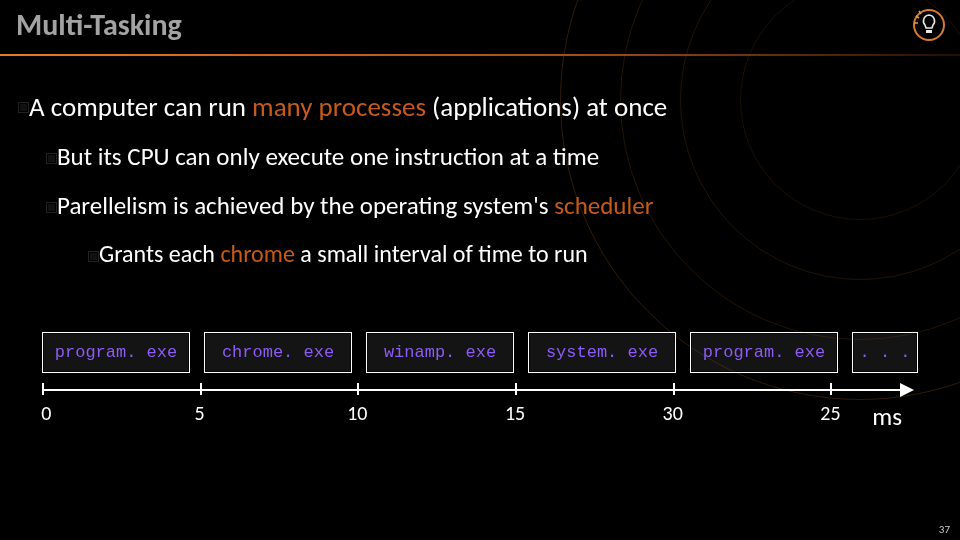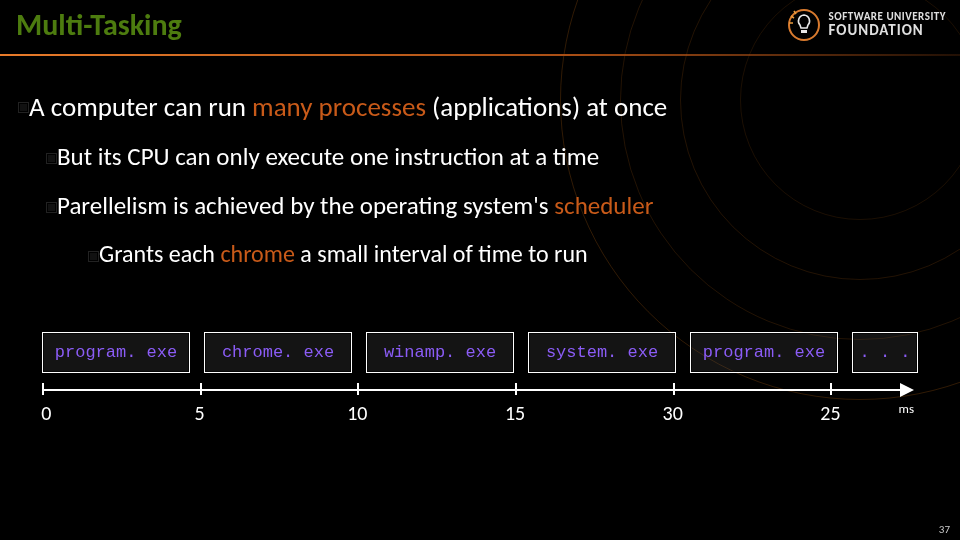--- a/index.html
+++ b/index.html
@@ -42,21 +42,21 @@
     border: 1px solid rgba(255,140,30,0.2);
     border-radius: 50%;
   }
 
   .title {
     position: absolute;
     top: 6px;
     left: 16px;
     font-weight: 700;
     font-size: 30px;
-    color: #4d7c0f;
+    color: #a3a3a3;
   }
   .title-underline {
     position: absolute;
     top: 54px;
     left: 0;
     right: 0;
     height: 2px;
     background: linear-gradient(to right, #e87b2a 0%, #a84e15 60%, rgba(168,78,21,0.2) 100%);
   }
 
@@ -151,22 +151,22 @@
   .tick-label {
     position: absolute;
     top: 12px;
     transform: translateX(-50%);
     font-size: 20px;
     color: #fff;
   }
   .unit {
     position: absolute;
     top: 12px;
-    right: 4px;
-    font-size: 13px;
+    right: 16px;
+    font-size: 25px;
   }
 
   .pagenum {
     position: absolute;
     bottom: 4px;
     right: 10px;
     font-size: 11px;
     color: #ccc;
   }
 </style>
@@ -181,24 +181,20 @@
 <div class="title">Multi-Tasking</div>
 <div class="title-underline"></div>
 
 <div class="logo">
   <svg width="34" height="34" viewBox="0 0 34 34">
     <circle cx="17" cy="17" r="15" fill="none" stroke="#d87a2e" stroke-width="2"></circle>
     <path d="M17 7 a6 6 0 0 1 4 10 l-1 3 h-6 l-1-3 a6 6 0 0 1 4-10z" fill="none" stroke="#e8e8e8" stroke-width="1.6"></path>
     <path d="M7 10 l-3 -2 M9 6 l-2 -3 M6 15 l-4 0" stroke="#e89a3e" stroke-width="1.6" fill="none"></path>
     <rect x="14" y="22" width="6" height="3" fill="#e8e8e8"></rect>
   </svg>
-  <div class="logo-text">
-    <div class="l1">SOFTWARE UNIVERSITY</div>
-    <div class="l2">FOUNDATION</div>
-  </div>
 </div>
 
 <div class="content">
 
   <div class="bullet b1">
     <div class="sq"></div>
     <div>
       <span>A computer can run </span><span class="hl">many processes</span><span> (applications) at once</span>
     </div>
   </div>

